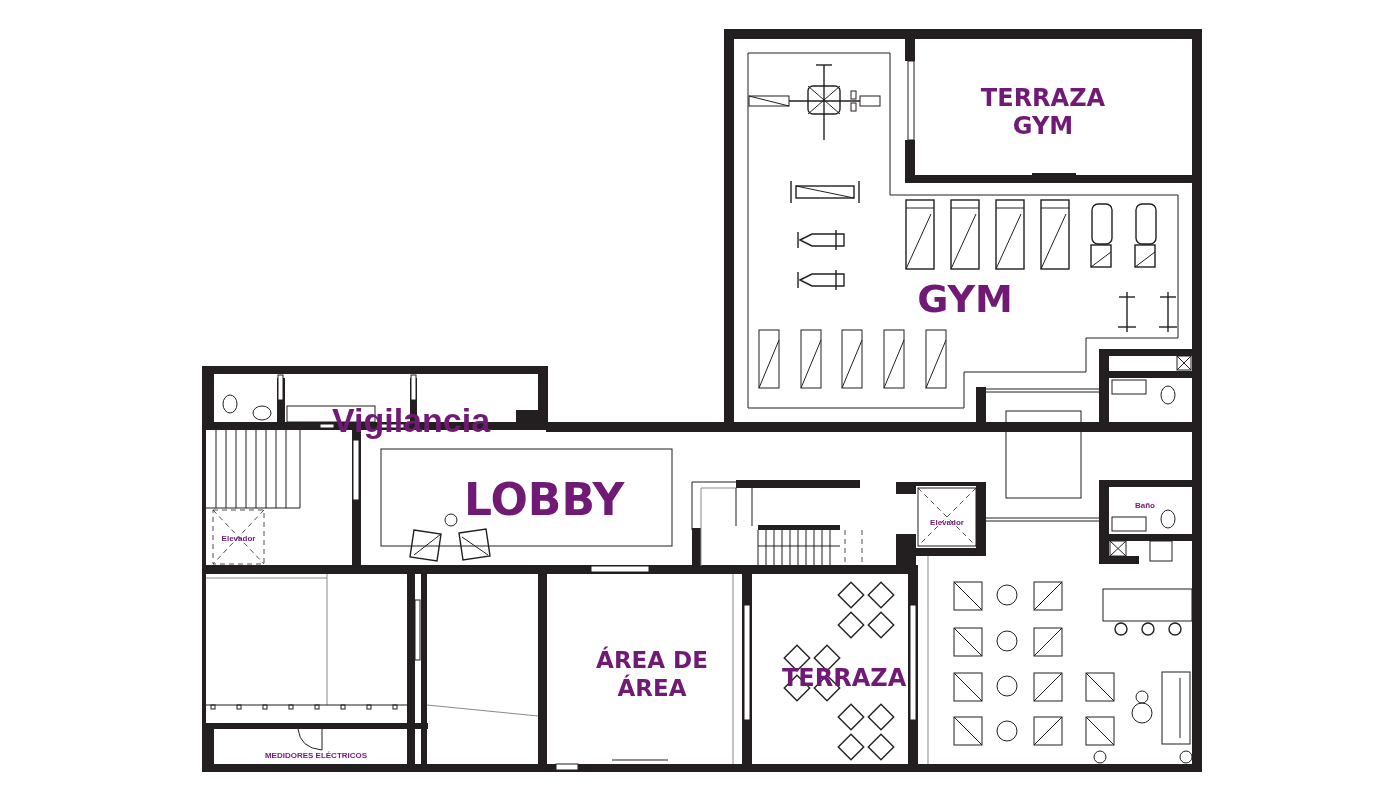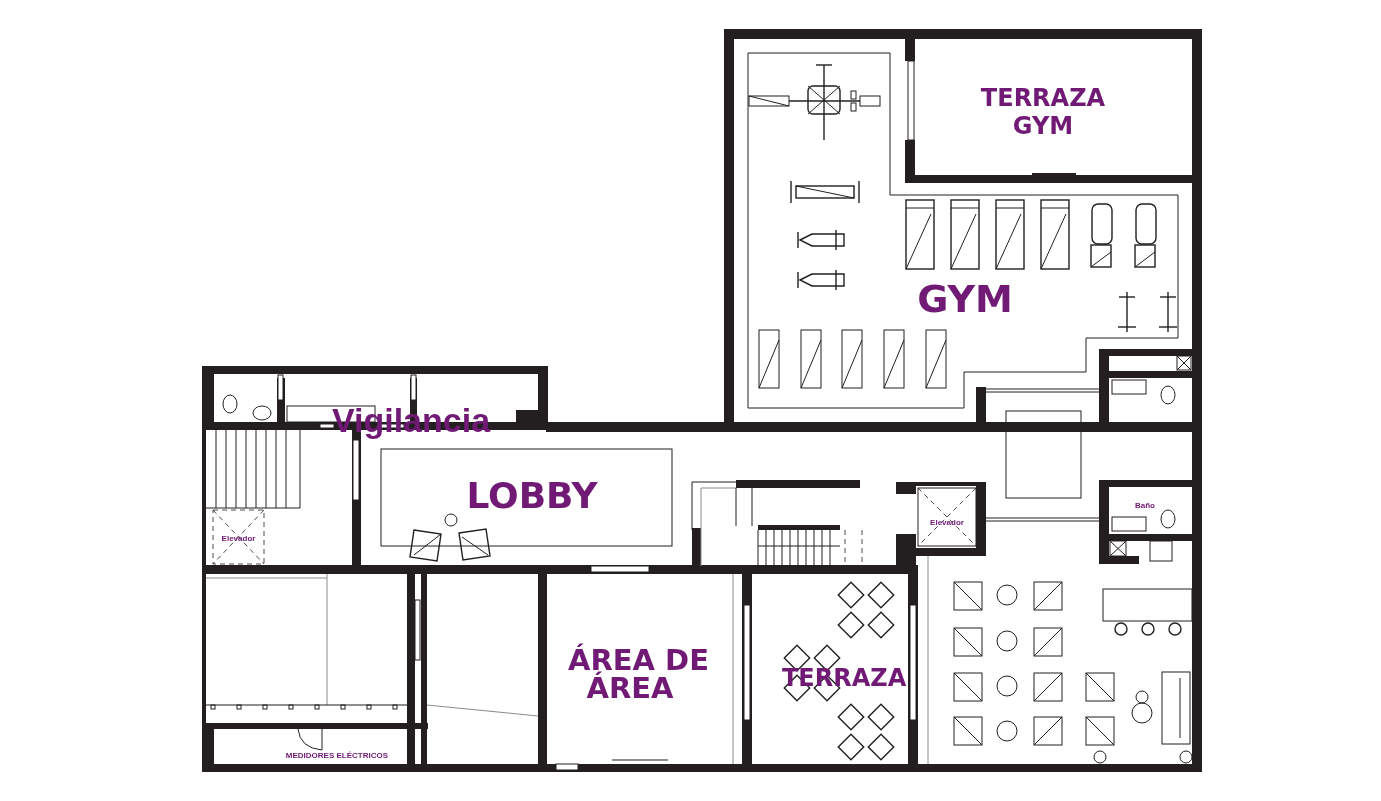--- a/index.html
+++ b/index.html
@@ -339,28 +339,28 @@
 
 <div class="label big" style="left:980px; top:84px; width:126px; font-size:24px; line-height:28px;">
   <div>TERRAZA</div>
   <div>GYM</div>
 </div>
 
 <div class="label big" style="left:915px; top:280px; width:100px; font-size:38px;">GYM</div>
 
 <div class="label" style="left:318px; top:373px; width:186px; font-size:34px; font-family:'Liberation Sans', sans-serif;margin-top:30px;">Vigilancia</div>
 
-<div class="label big" style="left:464px; top:478px; width:136px; font-size:36px;">LOBBY</div>
+<div class="label big" style="left:464px; top:478px; width:136px; font-size:44px;">LOBBY</div>
 
 <div class="label small" style="left:213px; top:535px; width:51px; font-size:8px;">Elevador</div>
 
 <div class="label small" style="left:918px; top:519px; width:58px; font-size:8px;">Elevador</div>
 
 <div class="label small" style="left:1130px; top:502px; width:30px; font-size:8px;">Baño</div>
 
-<div class="label big" style="left:568px; top:646px; width:124px; font-size:29px; line-height:28px;">
+<div class="label big" style="left:590px; top:646px; width:124px; font-size:23px; line-height:28px;">
   <div>ÁREA DE</div>
   <div>ÁREA</div>
 </div>
 
 <div class="label big" style="left:782px; top:666px; width:116px; font-size:24px;">TERRAZA</div>
 
-<div class="label small" style="left:268px; top:752px; width:120px; font-size:8px;text-align:right;">MEDIDORES ELÉCTRICOS</div>
+<div class="label small" style="left:256px; top:752px; width:120px; font-size:8px;">MEDIDORES ELÉCTRICOS</div>
 
 </body></html>

